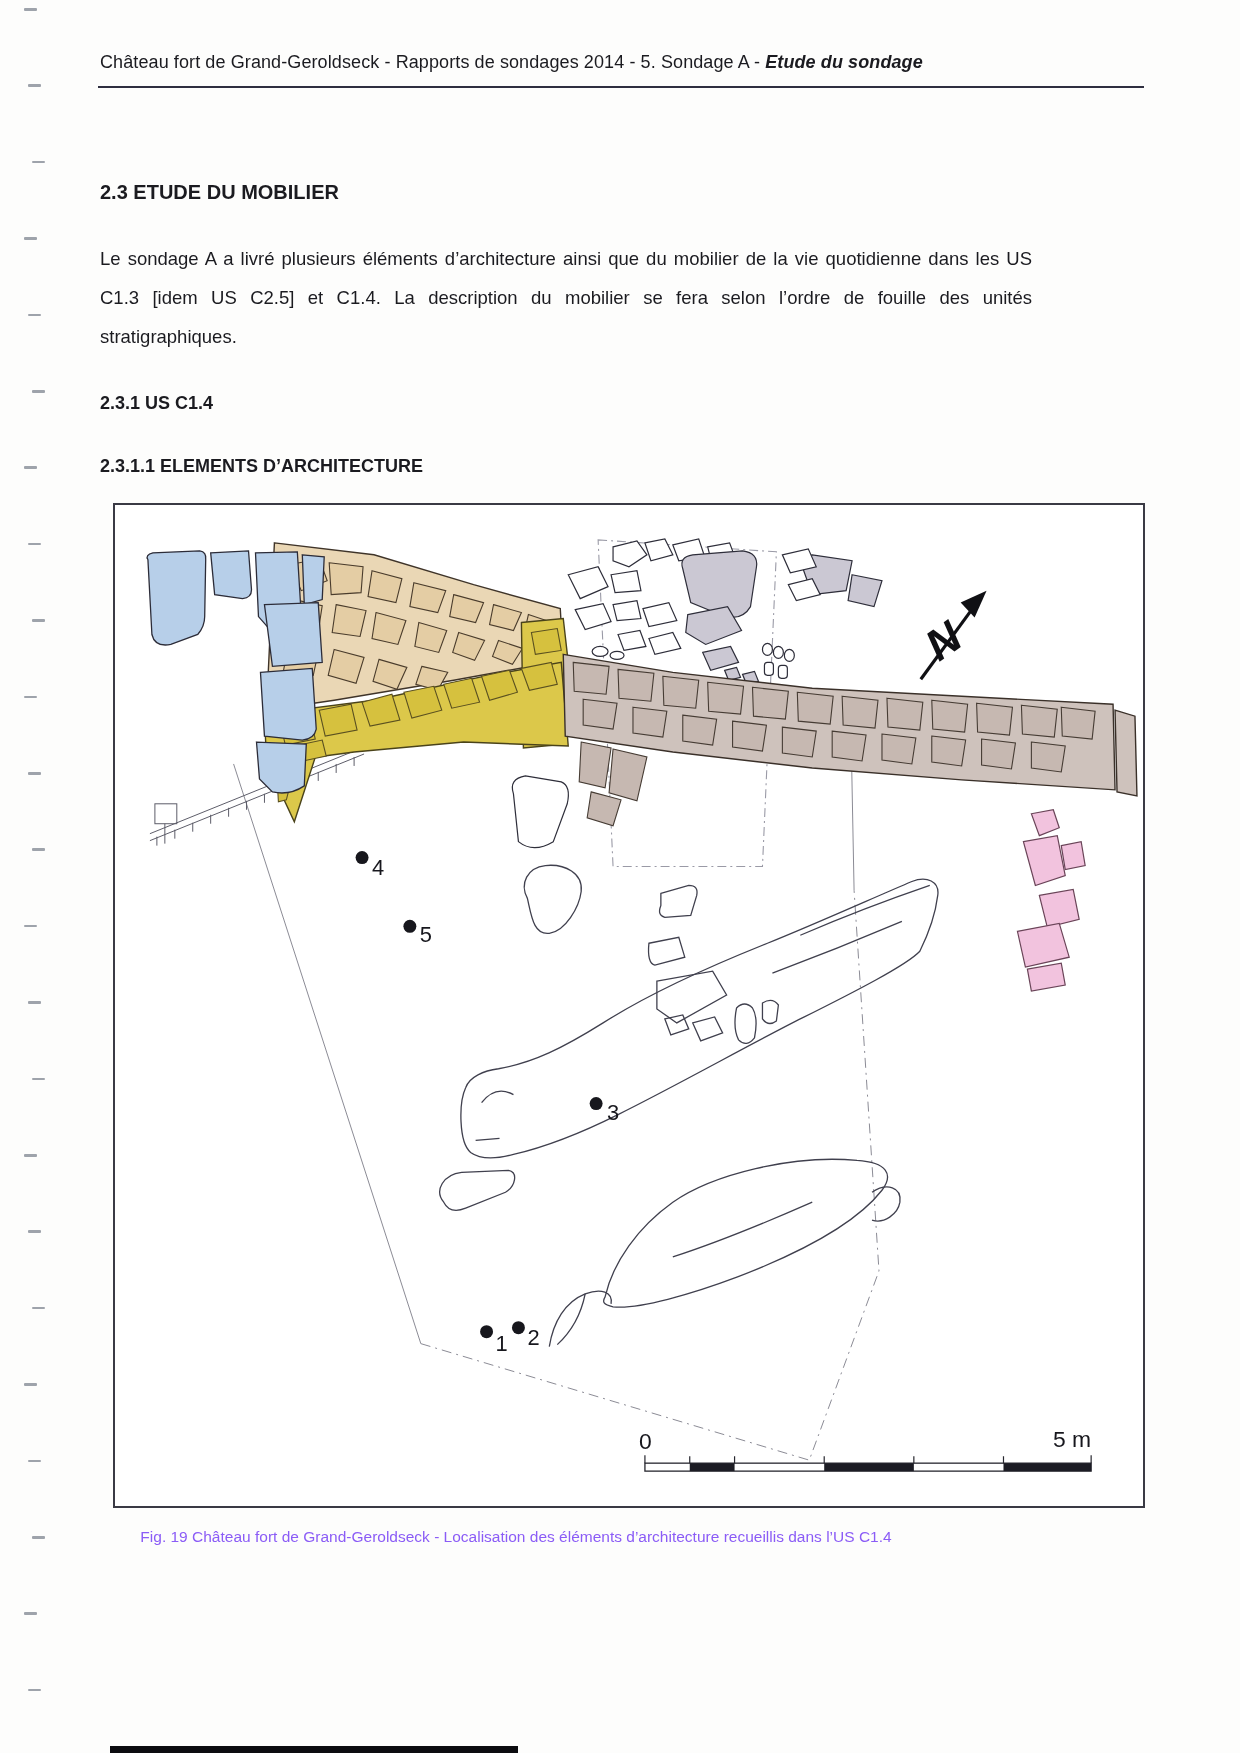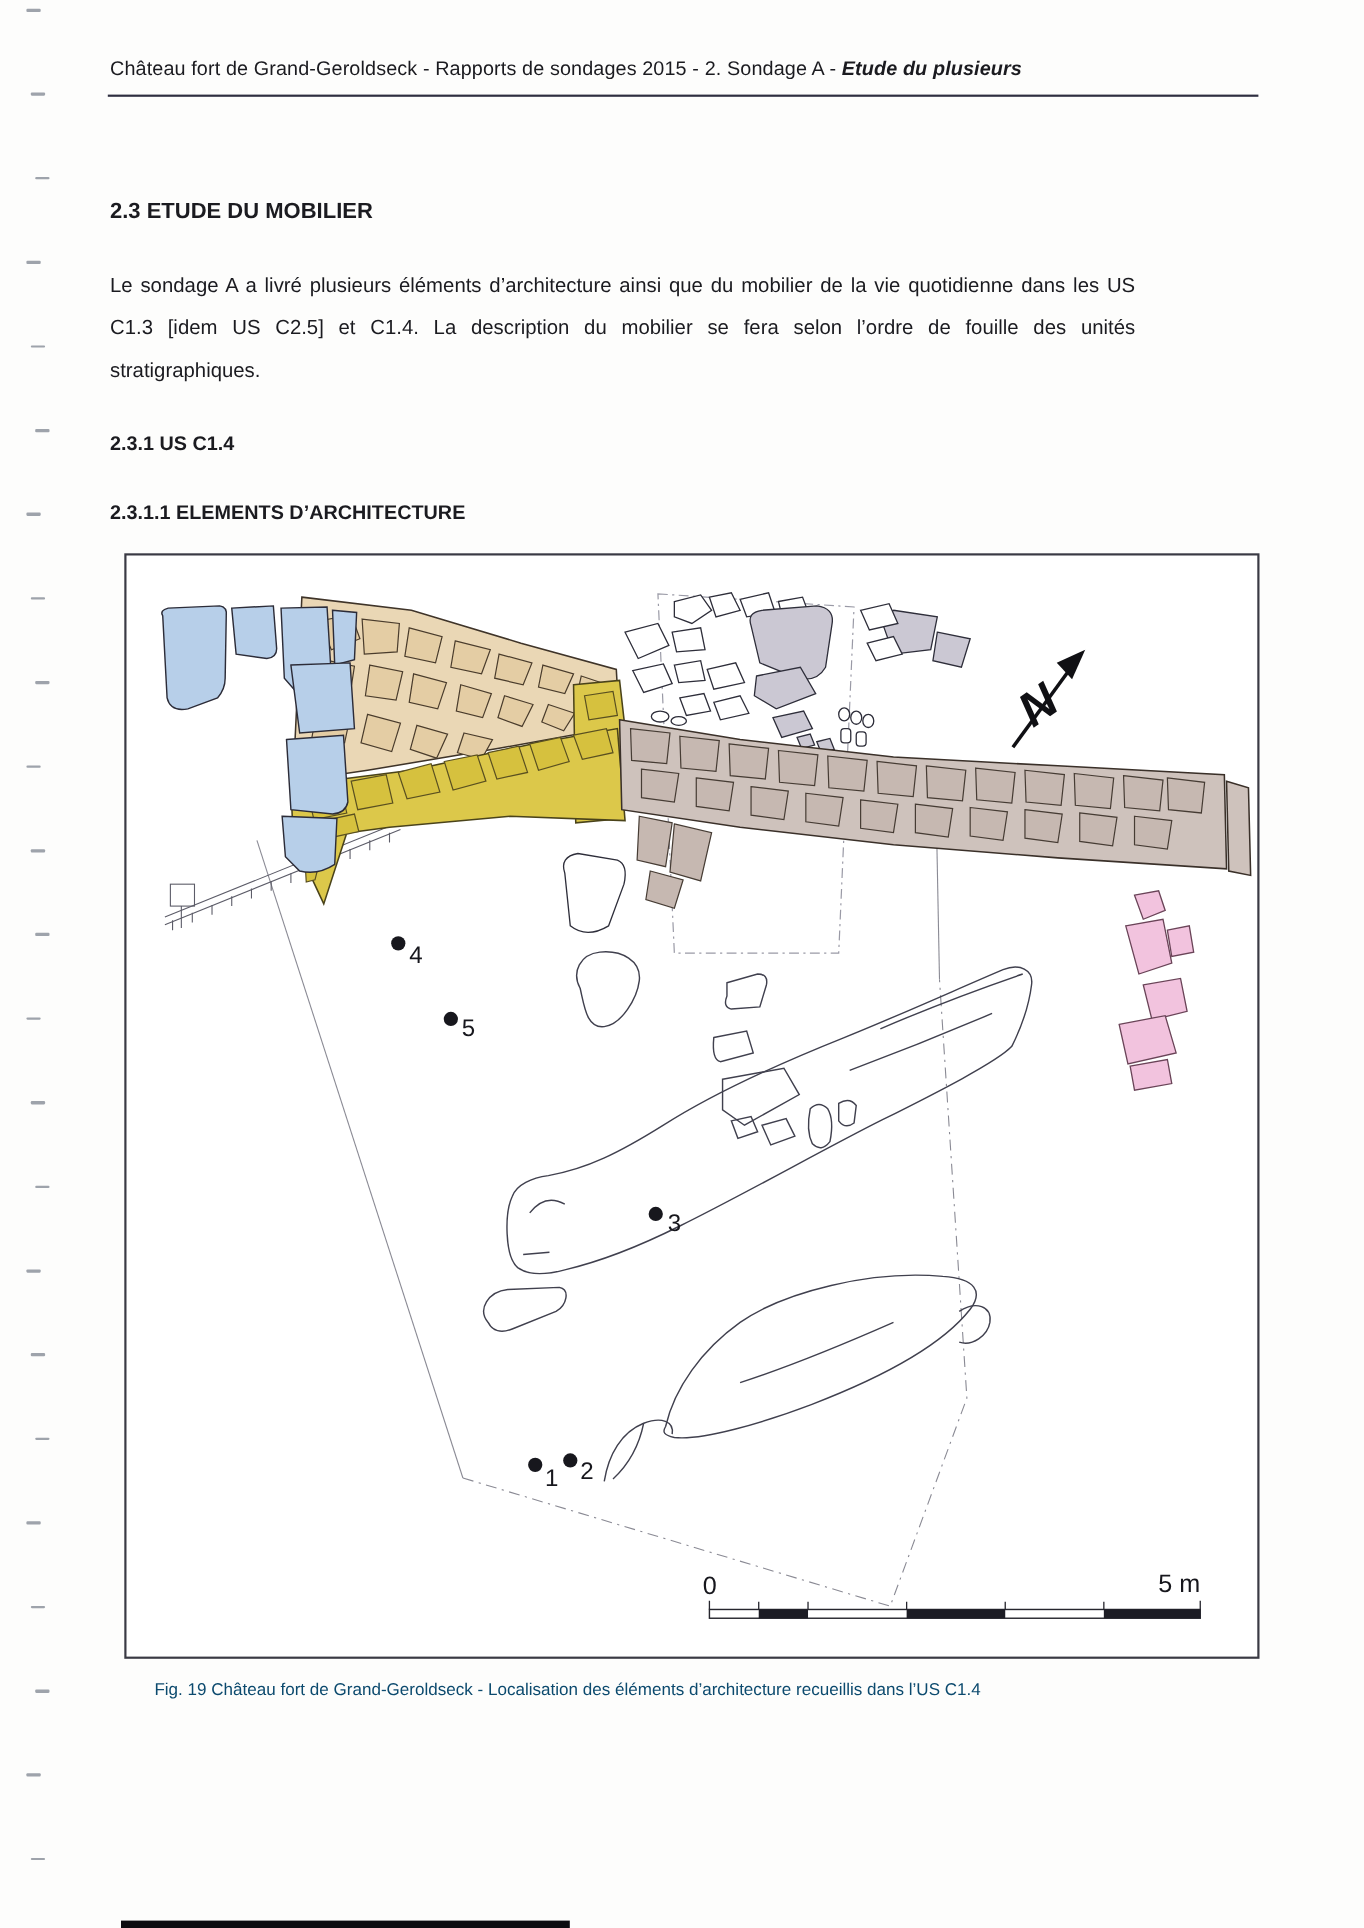--- a/index.html
+++ b/index.html
@@ -8,21 +8,21 @@
   .abs{position:absolute;}
   .hdr{top:52px;left:100px;width:1040px;font-size:18px;letter-spacing:.1px;}
   .hdr b i{font-weight:bold;font-style:italic;}
   .hrule{top:86px;left:98px;width:1046px;height:2px;background:#2e2e40;}
   .h1{top:181px;left:100px;font-size:20px;font-weight:bold;}
   .para{top:239px;left:100px;width:932px;font-size:18.5px;line-height:39px;text-align:justify;}
   .h2{top:393px;left:100px;font-size:18px;font-weight:bold;}
   .h3{top:456px;left:100px;font-size:18px;font-weight:bold;}
   .figbox{top:503px;left:113px;width:1028px;height:1001px;border:2px solid #3a3a44;background:#fff;}
   .figbox svg{display:block;}
-  .caption{top:1528px;left:0;width:1032px;text-align:center;font-size:15.5px;color:#0c4a6e;}
+  .caption{top:1528px;left:0;width:1032px;text-align:center;font-size:15.5px;color:#8b5cf6;}
   .mark{position:absolute;width:13px;height:2.5px;background:#8d939c;border-radius:1px;opacity:.85;}
   .edgestrip{top:1746px;left:110px;width:408px;height:7px;background:#0c0c10;}
   
   .f-blue  {fill:var(--c-blue,#b7cfe9);stroke:#2c2c38;stroke-width:1.3;}
   .f-tan   {fill:var(--c-tan,#ead7b5);stroke:#3f3429;stroke-width:1.4;}
   .st-tan  {fill:var(--c-tan_stone,#e4cda4);stroke:#4a3c2c;stroke-width:1.1;}
   .f-yellow{fill:var(--c-yellow,#dcc84a);stroke:#4a431a;stroke-width:1.4;}
   .st-yel  {fill:var(--c-yellow_stone,#d6c13e);stroke:#5a5020;stroke-width:1.1;}
   .f-taupe {fill:var(--c-taupe,#cec2bc);stroke:#3a3029;stroke-width:1.4;}
   .st-tau  {fill:var(--c-taupe_stone,#c6b8b1);stroke:#463c34;stroke-width:1.1;}
@@ -63,21 +63,21 @@
       <div class="mark" style="top: 1230.4px; left: 28px;"></div>
       <div class="mark" style="top: 1306.8px; left: 32px;"></div>
       <div class="mark" style="top: 1383.2px; left: 24px;"></div>
       <div class="mark" style="top: 1459.6px; left: 28px;"></div>
       <div class="mark" style="top: 1536px; left: 32px;"></div>
       <div class="mark" style="top: 1612.4px; left: 24px;"></div>
       <div class="mark" style="top: 1688.8px; left: 28px;"></div>
     </div>
   <div class="abs edgestrip"></div>
 
-  <div class="abs hdr"><span>Château fort de Grand-Geroldseck - Rapports de sondages 2015 - 2. Sondage A - </span><b><i><span>Etude du plusieurs</span></i></b></div>
+  <div class="abs hdr"><span>Château fort de Grand-Geroldseck - Rapports de sondages 2014 - 5. Sondage A - </span><b><i><span>Etude du sondage</span></i></b></div>
   <div class="abs hrule"></div>
 
   <div class="abs h1">2.3 ETUDE DU MOBILIER</div>
   <div class="abs para">Le sondage A a livré plusieurs éléments d’architecture ainsi que du mobilier de la vie quotidienne dans les US C1.3 [idem US C2.5] et C1.4. La description du mobilier se fera selon l’ordre de fouille des unités stratigraphiques.</div>
   <div class="abs h2">2.3.1 US C1.4</div>
   <div class="abs h3">2.3.1.1 ELEMENTS D’ARCHITECTURE</div>
 
   <div class="abs figbox">
     <svg width="1024" height="997" viewBox="0 0 1028 1001">
 

